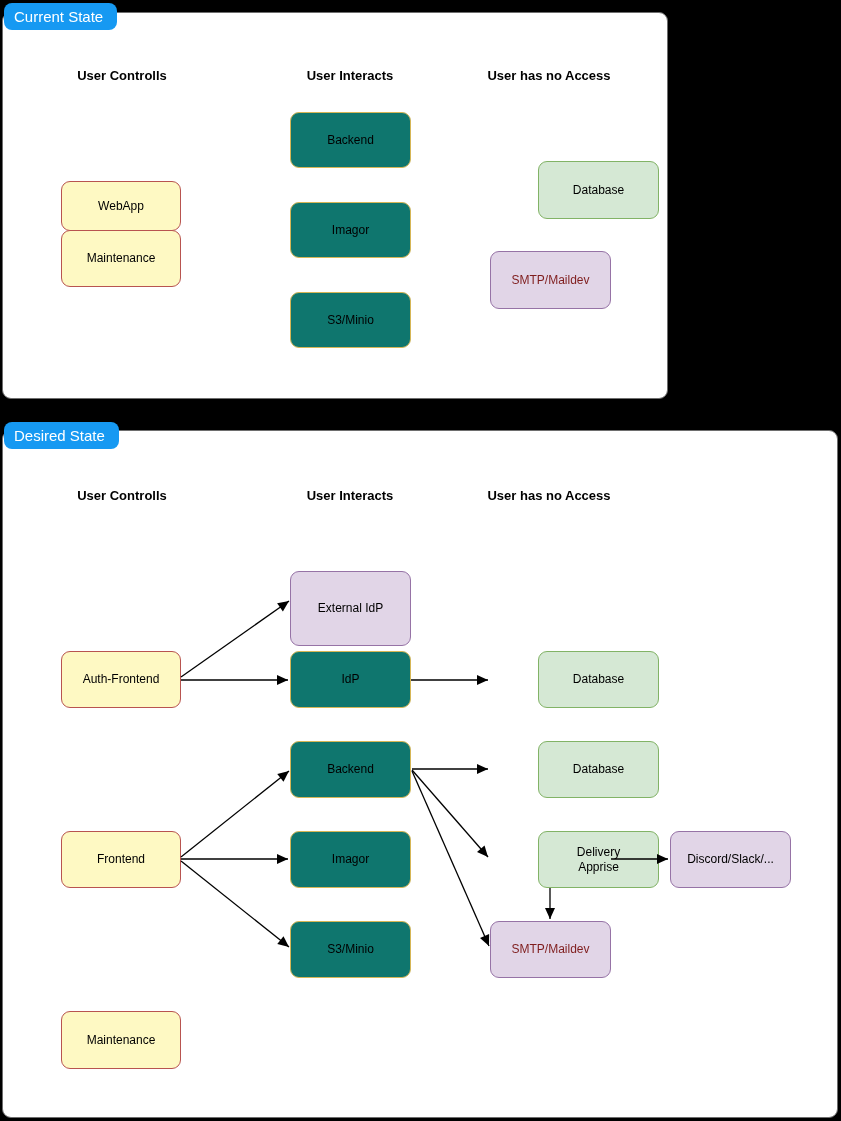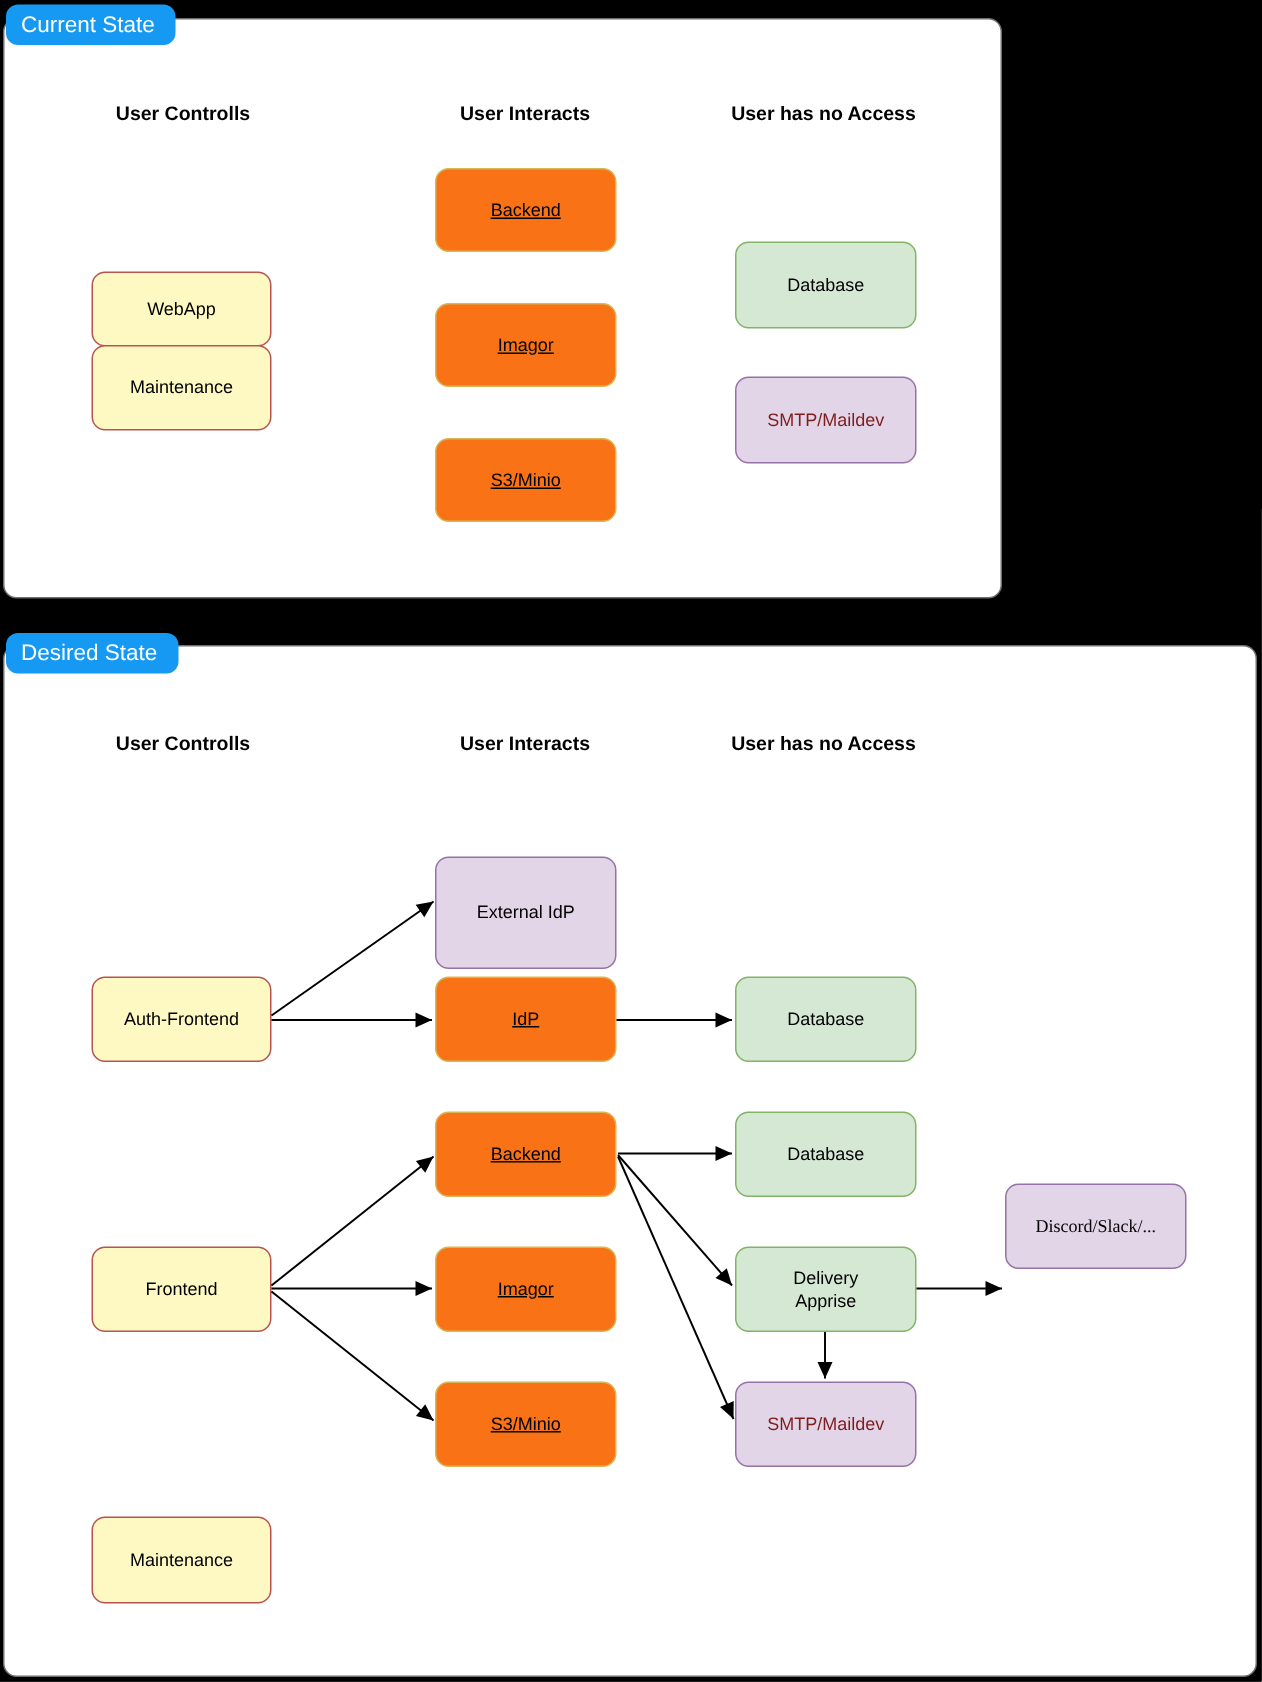--- a/index.html
+++ b/index.html
@@ -49,22 +49,22 @@
     align-items: center;
     justify-content: center;
     text-align: center;
     font-size: 12px;
     color: #000;
     white-space: pre-line;
     line-height: 1.25;
     z-index: 2;
   }
   .node.red    { background: #fef9c3; border: 1.3px solid #b85450; }
-  .node.yellow { background: #f97316; border: 1.3px solid #d6b656; text-decoration: underline; }
-  .node.green  { background: #d5e8d4; border: 1.3px solid #82b366; }
+  .node.yellow { background: #0f766e; border: 1.3px solid #d6b656; }
+  .node.green  { background: #d5e8d4; border: 1.3px solid #82b366; margin-left: 48px; }
   .node.purple { background: #e1d5e7; border: 1.3px solid #9673a6; }
   .node.muted  { color: #7f1d1d; }
 
   svg.arrows {
     position: absolute; left: 0; top: 0;
     width: 841px; height: 1121px;
     z-index: 3;
     pointer-events: none;
   }
   svg.arrows line { stroke: #000; stroke-width: 1.3px; }
@@ -104,21 +104,21 @@
   <div class="node red" style="left:61px; top:651px; width:120px; height:57px;">Auth-Frontend</div>
   <div class="node green" style="left:490px; top:651px; width:121px; height:57px;">Database</div>
 
   <div class="node yellow" style="left:290px; top:741px; width:121px; height:57px;">Backend</div>
   <div class="node green" style="left:490px; top:741px; width:121px; height:57px;">Database</div>
 
   <div class="node red" style="left:61px; top:831px; width:120px; height:57px;">Frontend</div>
   <div class="node yellow" style="left:290px; top:831px; width:121px; height:57px;">Imagor</div>
   <div class="node green" style="left:490px; top:831px; width:121px; height:57px;">Delivery
 Apprise</div>
-  <div class="node purple" style="left:670px; top:789px; width:121px; height:57px;font-family:Liberation Serif, serif;">Discord/Slack/...</div>
+  <div class="node purple" style="left:670px; top:831px; width:121px; height:57px;">Discord/Slack/...</div>
 
   <div class="node yellow" style="left:290px; top:921px; width:121px; height:57px;">S3/Minio</div>
   <div class="node purple muted" style="left:490px; top:921px; width:121px; height:57px;">SMTP/Maildev</div>
 
   <div class="node red" style="left:61px; top:1011px; width:120px; height:58px;">Maintenance</div>
 
   <svg class="arrows" viewBox="0 0 841 1121">
     <defs>
       <marker id="ah" markerUnits="userSpaceOnUse" markerWidth="14" markerHeight="14" refX="12" refY="6" orient="auto">
         <path d="M1,1 L12,6 L1,11 Z" fill="#000"></path>

